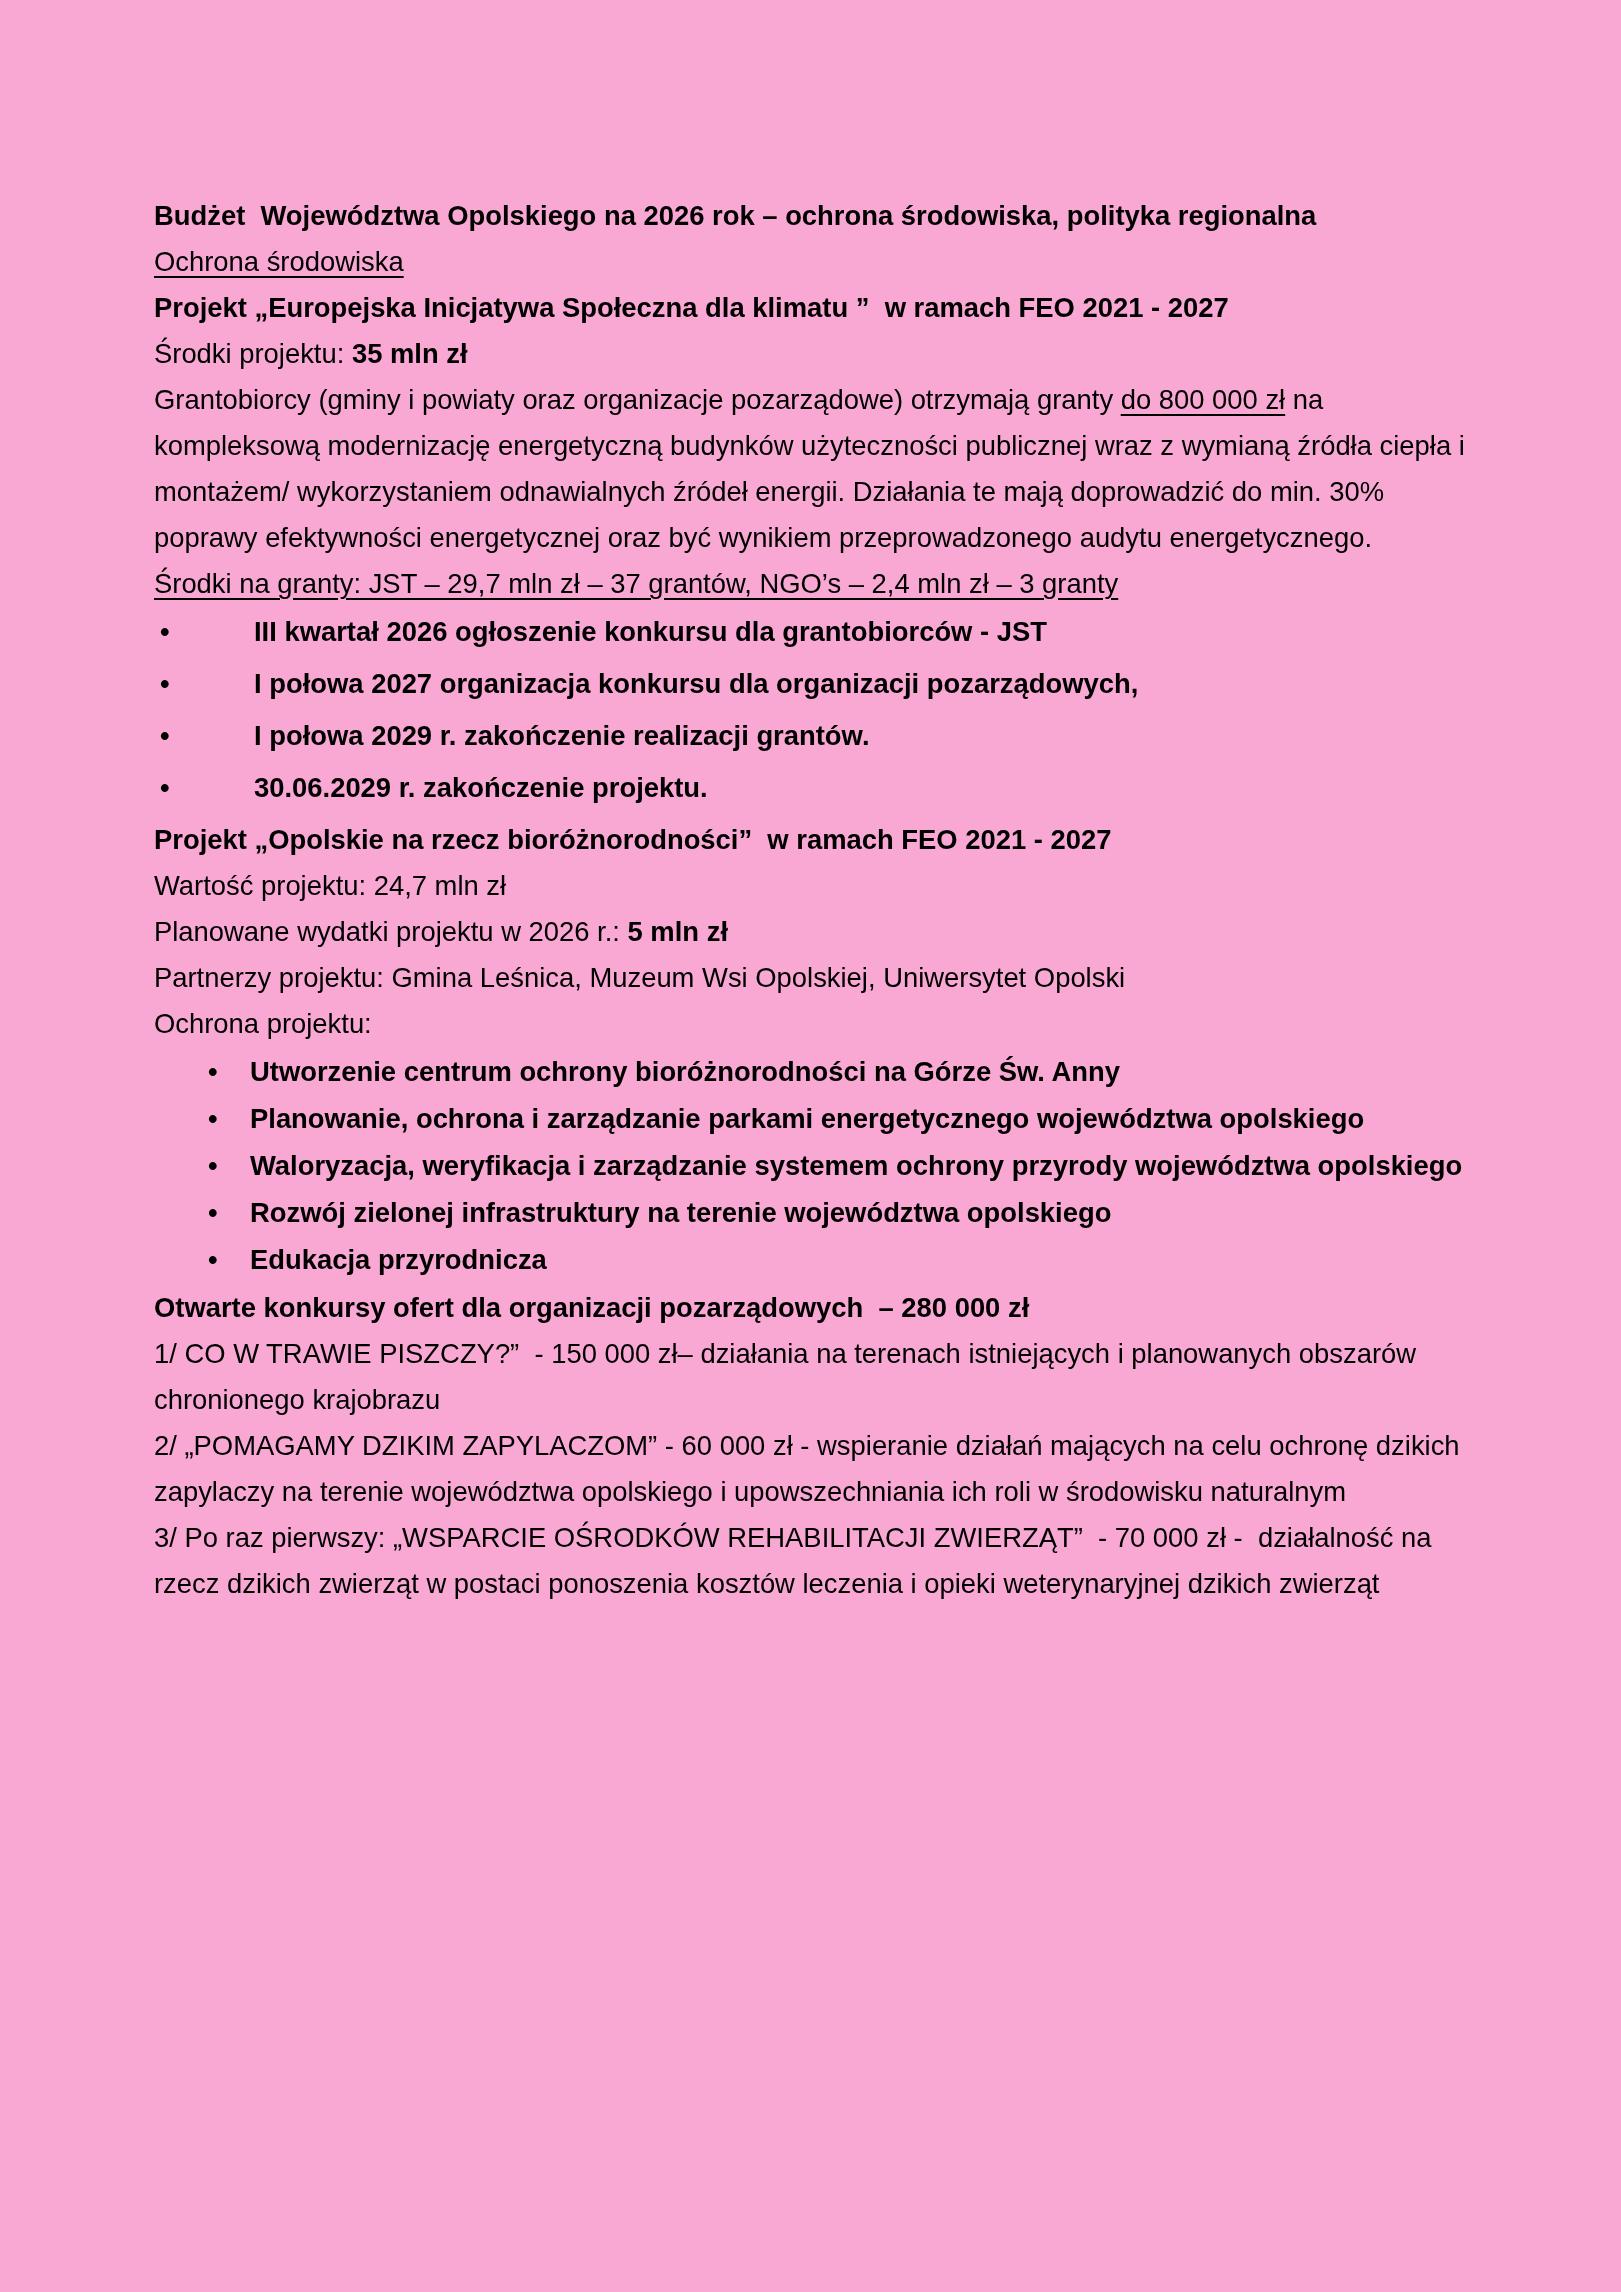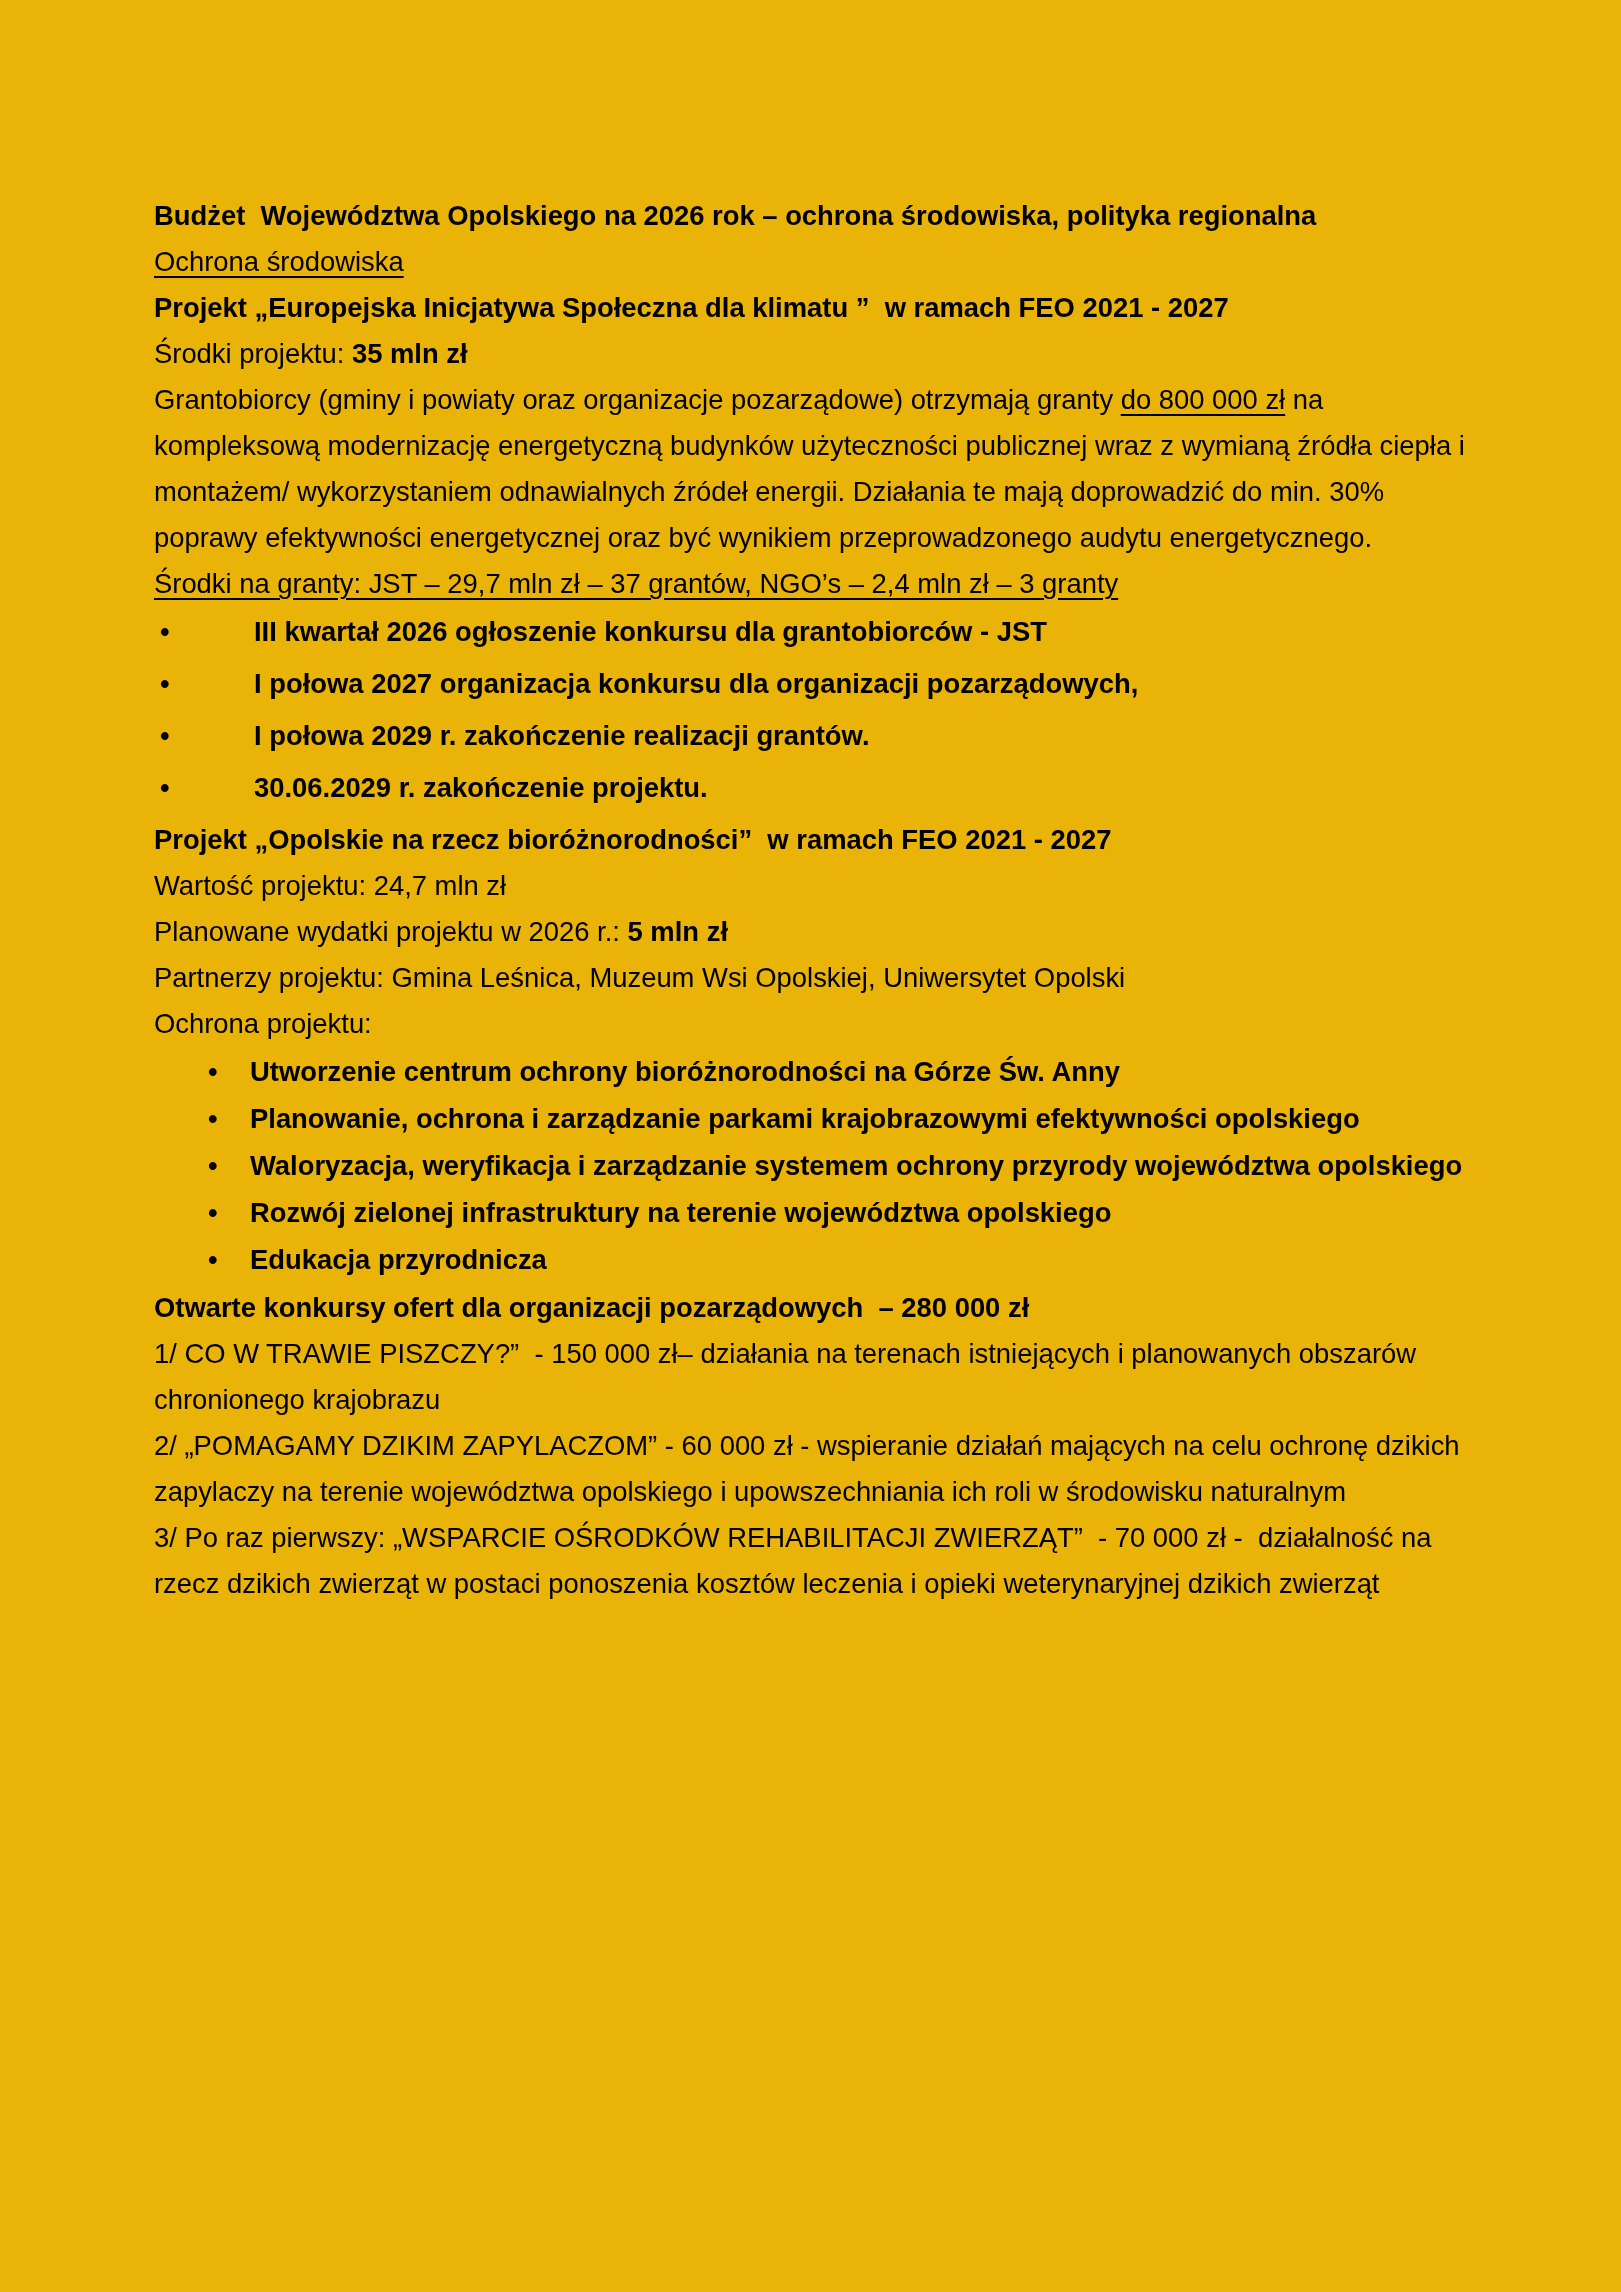--- a/index.html
+++ b/index.html
@@ -1,21 +1,21 @@
 <!DOCTYPE html>
 <html lang="pl"><head>
 <meta charset="utf-8">
 <style>
   html,body { margin:0; padding:0; background:#9a9a9a; }
   .page {
     position: relative;
     width: 1621px;
     height: 2293px;
     margin: 0 auto;
-    background: #eab308;
+    background: #f9a8d4;
     box-sizing: border-box;
     padding: 193px 154px 0 154px;
     font-family: "Liberation Sans", sans-serif;
     font-size: 27.4px;
     line-height: 46px;
     color: #000000;
     overflow: hidden;
   }
   .page p { margin: 0; white-space: pre-wrap; text-align: left; }
   .gap { margin-top: 46px; }
@@ -61,21 +61,21 @@
 
   <p><span>Planowane wydatki projektu w 2026 r.: </span><span class="b">5 mln zł</span></p>
 
   <p>Partnerzy projektu: Gmina Leśnica, Muzeum Wsi Opolskiej, Uniwersytet Opolski</p>
 
 
   <p>Ochrona projektu:</p>
 
   <ul class="blist list-b">
     <li>Utworzenie centrum ochrony bioróżnorodności na Górze Św. Anny</li>
-    <li>Planowanie, ochrona i zarządzanie parkami krajobrazowymi efektywności opolskiego</li>
+    <li>Planowanie, ochrona i zarządzanie parkami energetycznego województwa opolskiego</li>
     <li>Waloryzacja, weryfikacja i zarządzanie systemem ochrony przyrody województwa opolskiego</li>
     <li>Rozwój zielonej infrastruktury na terenie województwa opolskiego</li>
     <li>Edukacja przyrodnicza</li>
   </ul>
 
   <p class="heading gap">Otwarte konkursy ofert dla organizacji pozarządowych  – 280 000 zł</p>
 
   <p>1/ CO W TRAWIE PISZCZY?”  - 150 000 zł– działania na terenach istniejących i planowanych obszarów chronionego krajobrazu</p>
 
   <p>2/ „POMAGAMY DZIKIM ZAPYLACZOM” - 60 000 zł - wspieranie działań mających na celu ochronę dzikich zapylaczy na terenie województwa opolskiego i upowszechniania ich roli w środowisku naturalnym</p>

